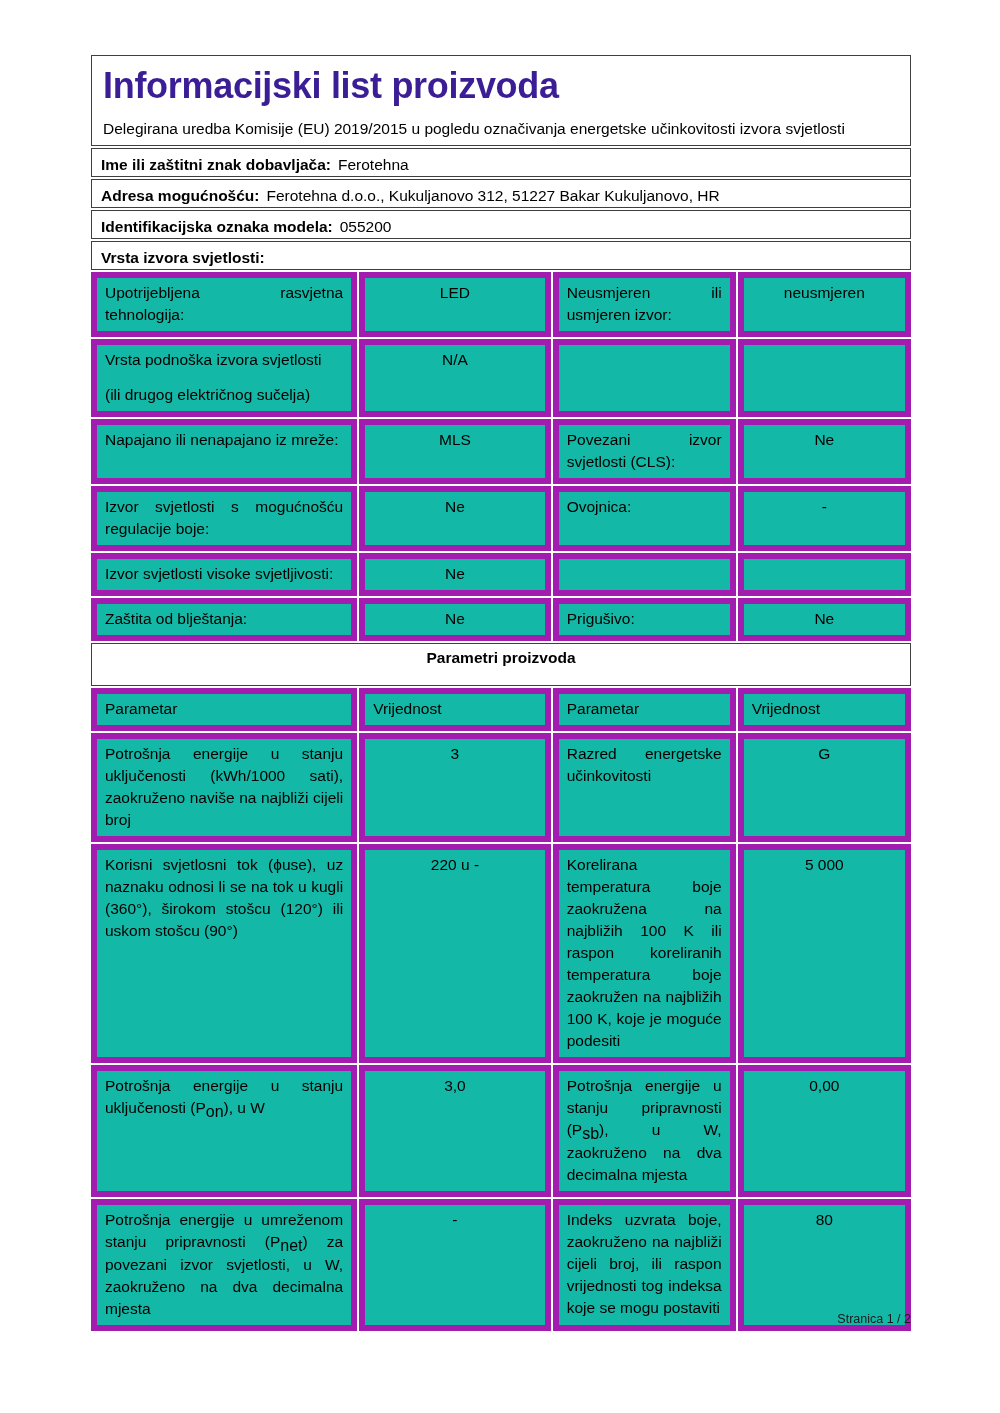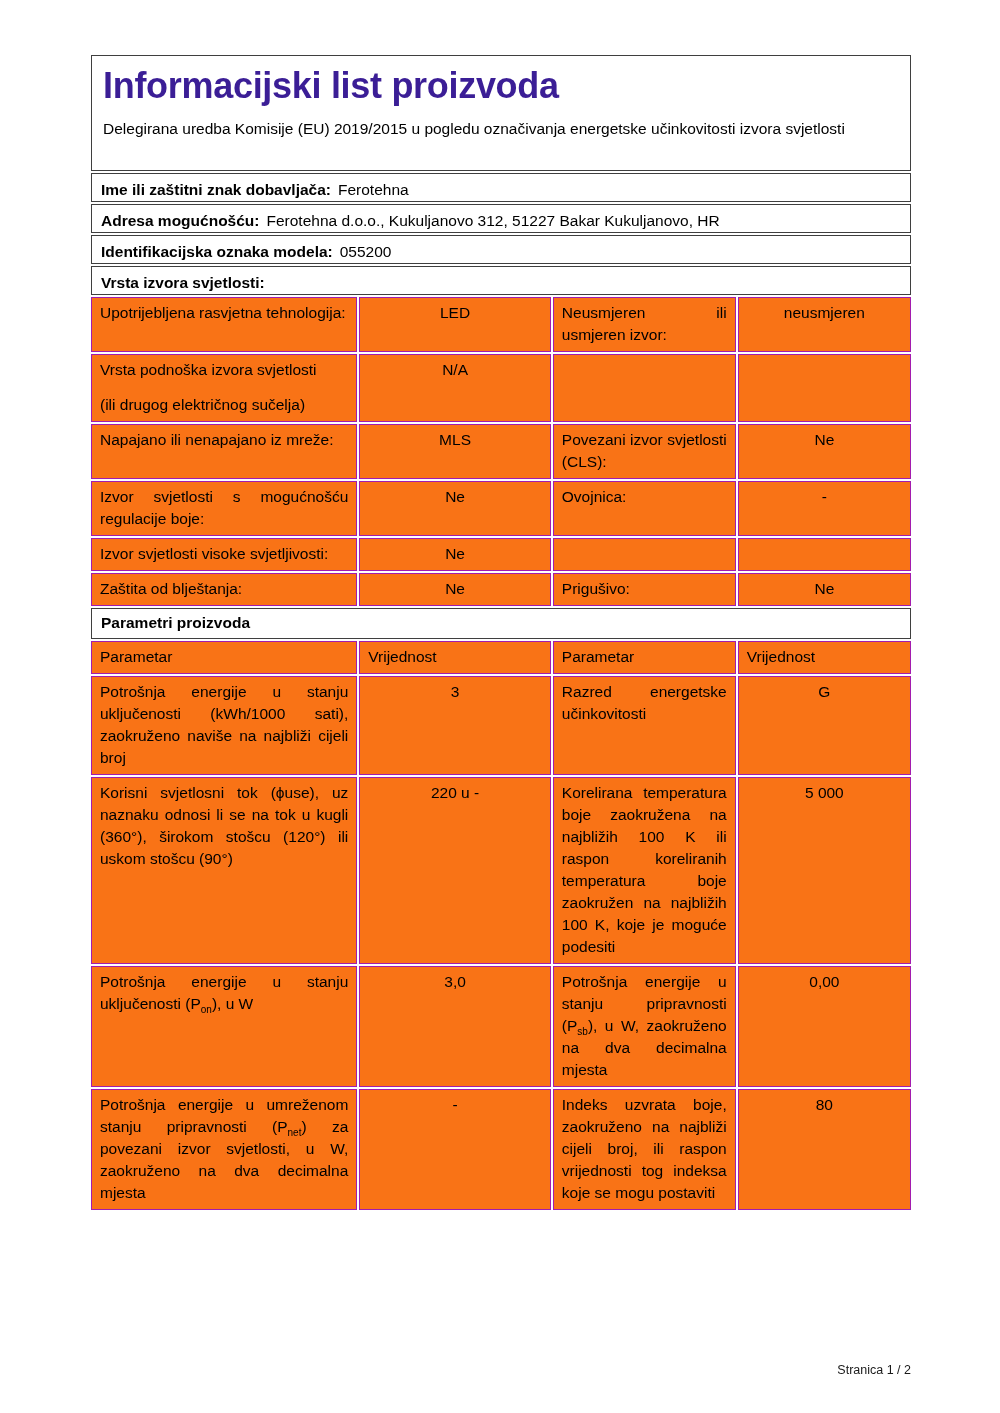--- a/index.html
+++ b/index.html
@@ -1,39 +1,39 @@
 <!DOCTYPE html>
 <html lang="hr"><head>
 <meta charset="utf-8">
 <style>
   html,body{margin:0;padding:0;background:#ffffff;}
   .page{position:relative;width:1000px;height:1413px;background:#ffffff;
         font-family:"Liberation Sans",sans-serif;color:#000;overflow:hidden;}
   .doc{position:absolute;left:91px;top:55px;width:820px;}
   .box{box-sizing:border-box;border:1px solid #3f3f3f;background:#fff;
        padding:5px 9px;margin-bottom:2px;font-size:15.5px;line-height:1.42;}
-  .title-box{padding:9px 11px 28px;}
+  .title-box{padding:9px 11px 3px;}
   h1{margin:0 0 9px 0;font-size:36px;line-height:1.18;font-weight:bold;letter-spacing:-0.3px;}
   .subtitle{margin:0;font-size:15.5px;line-height:1.62;}
   .info-row{padding:5px 9px 0;}
   .lbl{font-weight:bold;}
   .val{margin-left:7px;}
   .trow{display:flex;margin-bottom:2px;}
-  .cell{box-sizing:border-box;border:1px solid #a21caf;background:#f97316;
+  .cell{box-sizing:border-box;border:6px solid #a21caf;background:#14b8a6;
         padding:4px 8px 5px;font-size:15.5px;line-height:1.42;margin-right:2px;}
   .cell:last-child{margin-right:0;}
   .c0{width:277px;text-align:justify;}
   .c1{width:199px;text-align:center;}
   .c2{width:190px;text-align:justify;}
   .c3{width:180px;text-align:center;}
   #param-header-row .cell{text-align:left;}
-  .merged{text-align:left;font-weight:bold;padding:3px 9px 4px;}
+  .merged{text-align:center;font-weight:bold;padding:3px 9px 16px;}
   .parabreak{display:block;height:13px;}
-  sub{font-size:10px;line-height:1;}
-  .footer{position:absolute;right:89px;top:1363px;font-size:12.5px;color:#1a1a1a;}
+  sub{font-size:16px;line-height:1;}
+  .footer{position:absolute;right:89px;top:1312px;font-size:12.5px;color:#1a1a1a;}
 </style>
 </head>
 <body>
 
 <div class="page">
   <div class="doc">
 
     <section class="box title-box">
       <h1 id="doc-title" style="color: rgb(59, 30, 150);">Informacijski list proizvoda</h1>
       <p class="subtitle">Delegirana uredba Komisije (EU) 2019/2015 u pogledu označivanja energetske učinkovitosti izvora svjetlosti</p>

